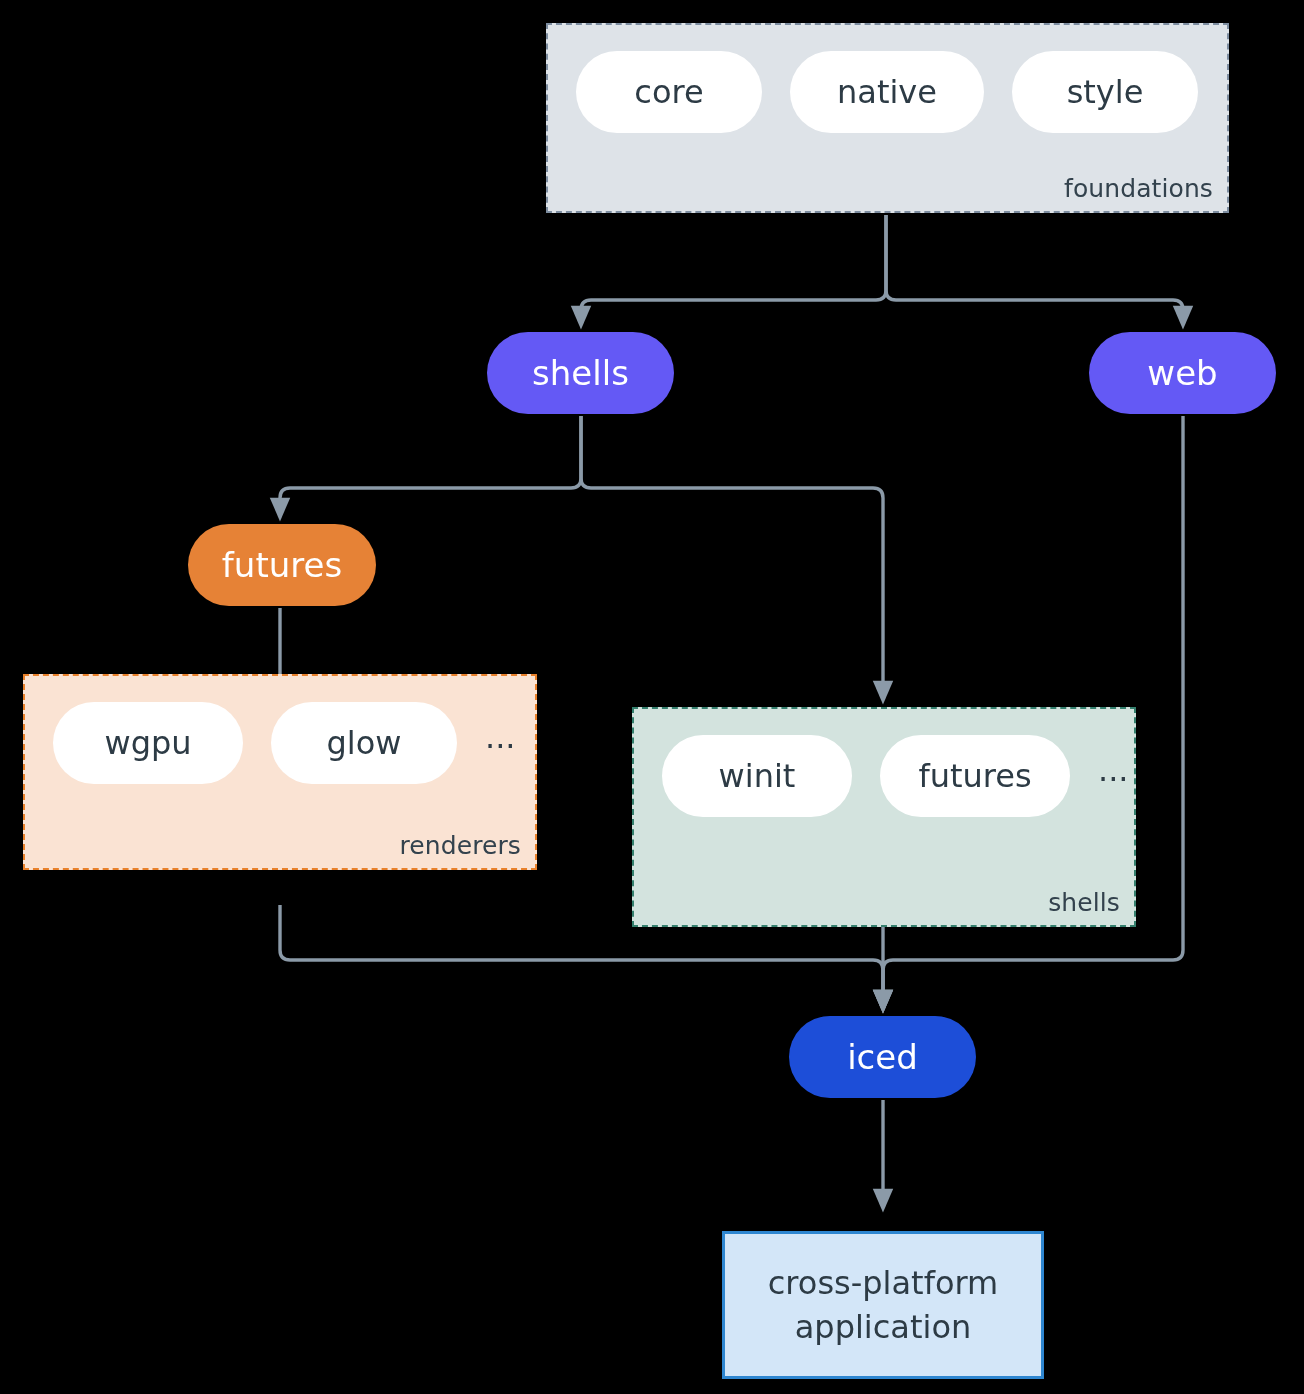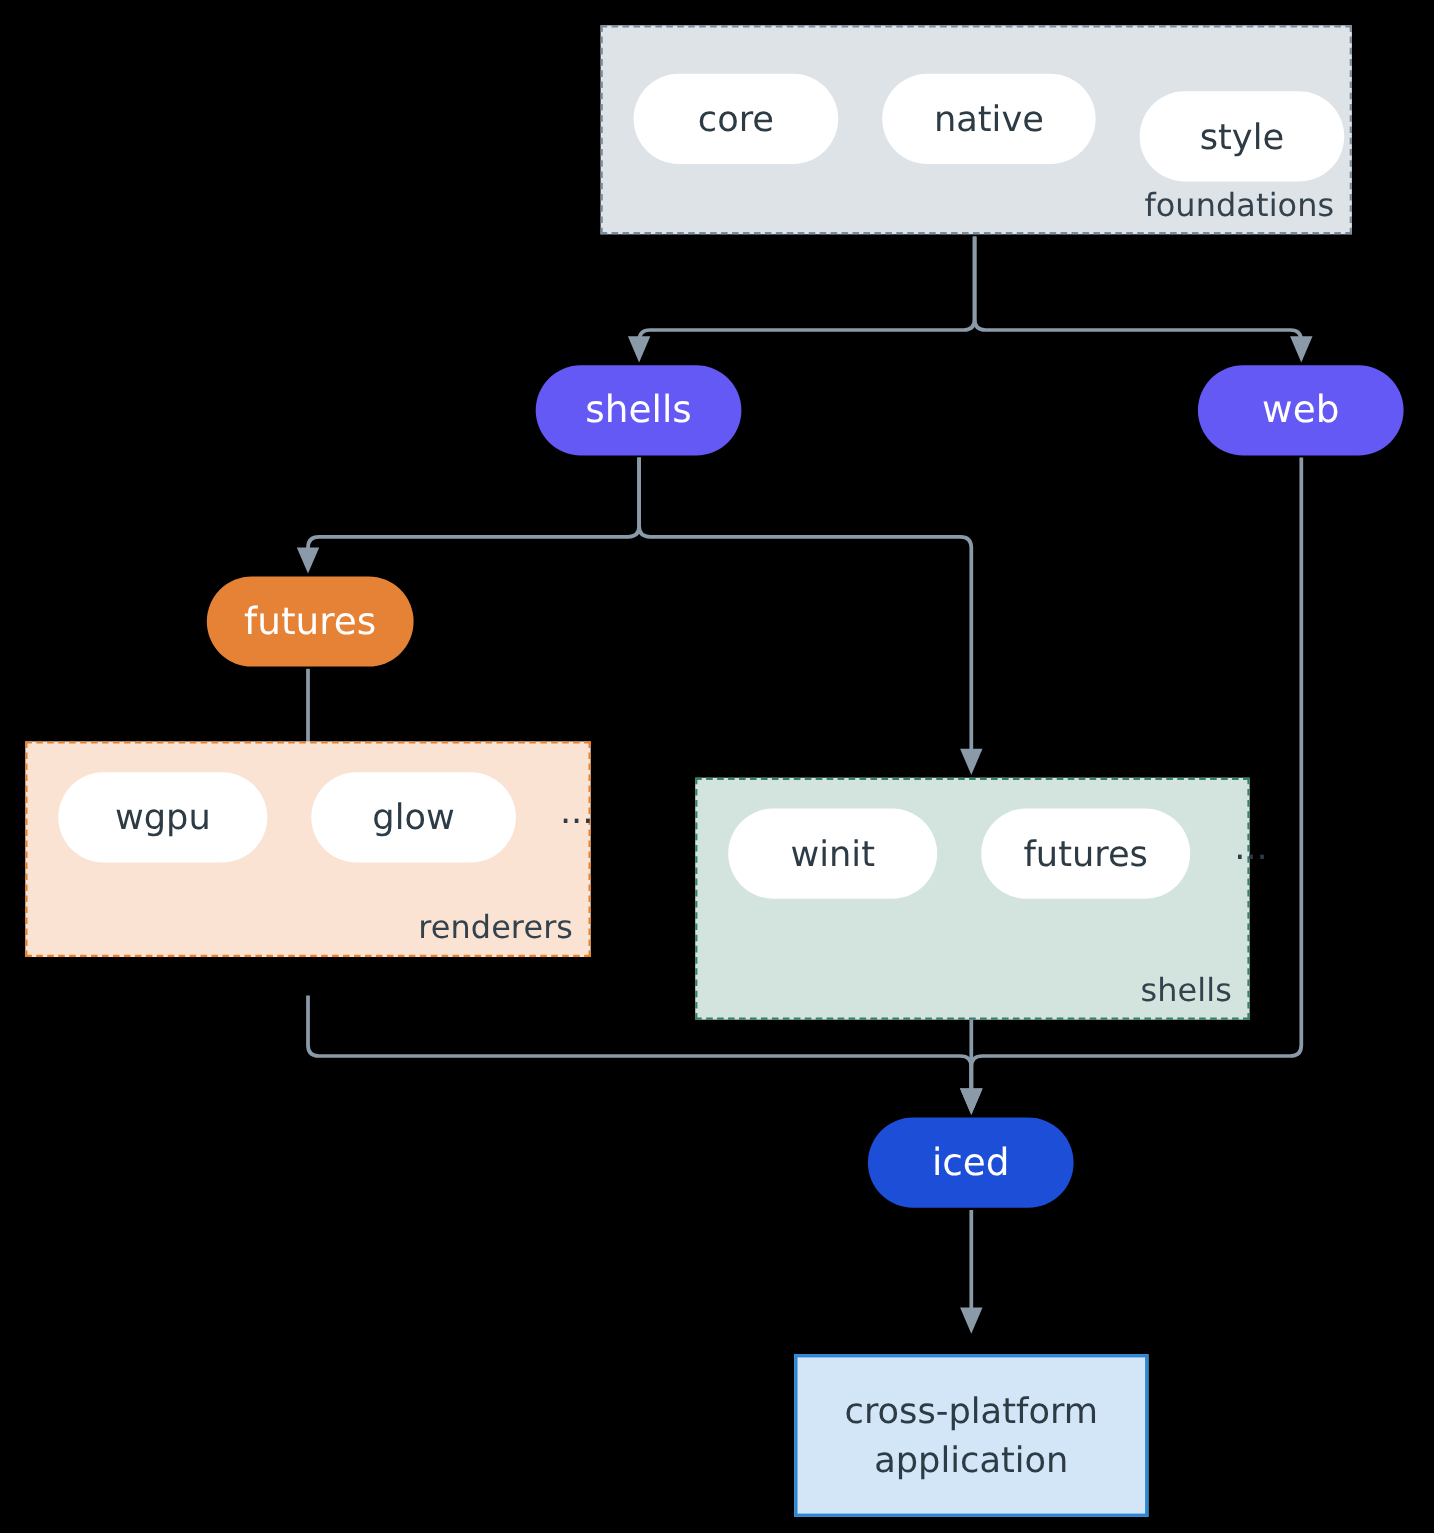--- a/index.html
+++ b/index.html
@@ -29,33 +29,33 @@
 
   
   .group {
     position: absolute;
     box-sizing: border-box;
   }
   .group-label {
     position: absolute;
     right: 14px;
     bottom: 8px;
-    font-size: 29px;
+    font-size: 25px;
     color: #33424d;
     letter-spacing: 0.1px;
     white-space: nowrap;
   }
   .group-items {
     position: absolute;
     left: 28px;
     top: 26px;
     display: flex;
     flex-direction: row;
     align-items: center;
-    gap: 40px;
+    gap: 28px;
   }
 
   #group-foundations {
     left: 546px;
     top: 23px;
     width: 683px;
     height: 190px;
     background: #dee3e8;
     border: 2px dashed #7d8da0;
   }
@@ -84,21 +84,21 @@
     height: 82px;
     background: #ffffff;
     border-radius: 41px;
     color: #2d3b45;
     font-size: 32px;
     box-sizing: border-box;
     padding: 0 30px;
   }
   .pill.w-core     { width: 186px; }
   .pill.w-futures  { width: 194px; }
-  .pill.w-style    { width: 186px; margin-top: 32px; }
+  .pill.w-style    { width: 186px; }
   .pill.w-wgpu     { width: 190px; }
   .pill.w-glow     { width: 186px; }
   .pill.w-winit    { width: 190px; }
   .pill.w-glutin   { width: 190px; }
 
   .ellipsis {
     color: #2d3b45;
     font-size: 32px;
     line-height: 1;
     padding-bottom: 12px;

